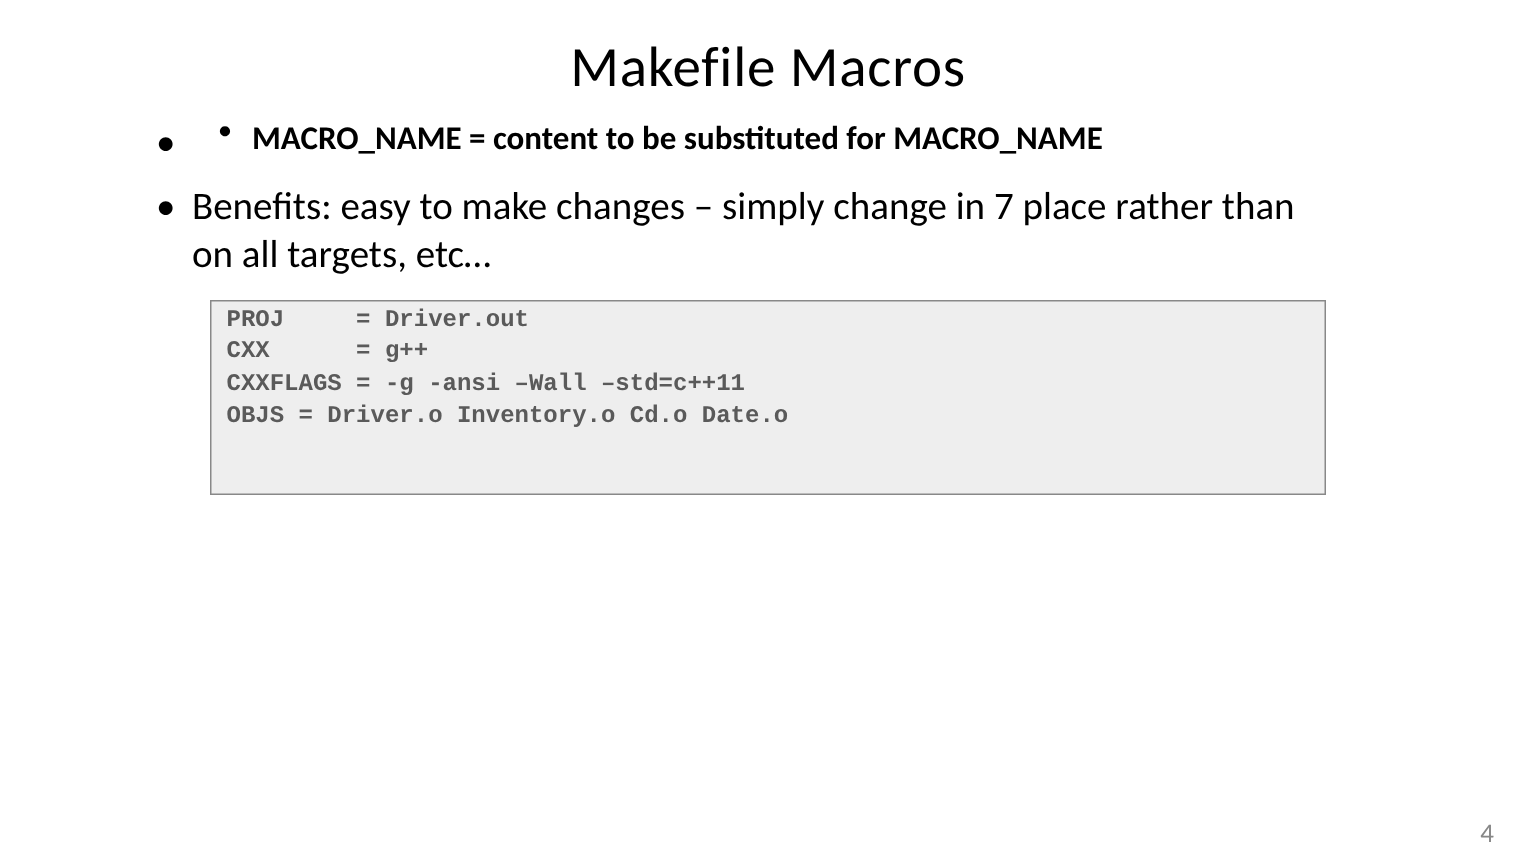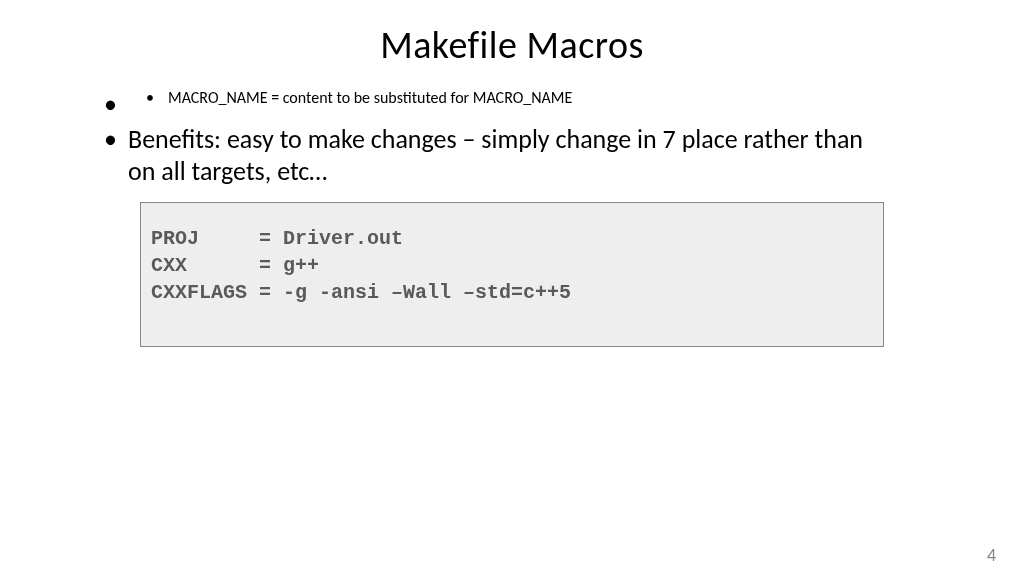--- a/index.html
+++ b/index.html
@@ -12,21 +12,21 @@
       position: relative;
       overflow: hidden;
     }
     .slide {
       padding: 22px 60px 0 60px;
     }
     h1.title {
       text-align: center;
       font-size: 38px;
       font-weight: 400;
-      margin-bottom: 20px;
+      margin-bottom: 10px;
       letter-spacing: 0.5px;
     }
     ul.lvl1 {
       list-style: none;
       padding-left: 68px;
     }
     ul.lvl1 > li {
       position: relative;
       font-size: 26px;
       line-height: 1.25;
@@ -39,40 +39,41 @@
       left: -24px;
       top: 0;
     }
     ul.lvl2 {
       list-style: none;
       padding-left: 40px;
       margin-top: 8px;
     }
     ul.lvl2 > li {
       position: relative;
-      font-size: 16px;
+      font-size: 22px;
       line-height: 1.3;
+      font-weight: bold;
     }
     ul.lvl2 > li::before {
       content: "•";
       position: absolute;
       left: -22px;
       top: 0;
       font-size: 16px;
     }
     .mono {
       font-family: "Courier New", monospace;
     }
     .codebox {
       margin: 8px 80px 0 80px;
       background: #eeeeee;
       border: 1px solid #888;
-      padding: 22px 10px 40px 10px;
+      padding: 2px 10px 40px 10px;
       font-family: "Courier New", monospace;
-      font-size: 20px;
+      font-size: 16px;
       font-weight: bold;
       color: #5a5a5a;
       line-height: 1.35;
       white-space: pre;
     }
     .pagenum {
       position: absolute;
       bottom: 10px;
       right: 28px;
       font-size: 18px;
@@ -87,16 +88,16 @@
 
   <ul class="lvl1">
     <li>
       <ul class="lvl2">
         <li>MACRO_NAME = content to be substituted for MACRO_NAME</li>
       </ul>
     </li>
     <li>Benefits: easy to make changes – simply change in 7 place rather than on all targets, etc…</li>
   </ul>
 
-  <div class="codebox"><div>PROJ     = Driver.out</div><div>CXX      = g++</div><div>CXXFLAGS = -g -ansi –Wall –std=c++5</div></div>
+  <div class="codebox"><div>PROJ     = Driver.out</div><div>CXX      = g++</div><div>CXXFLAGS = -g -ansi –Wall –std=c++11</div><div>OBJS = Driver.o Inventory.o Cd.o Date.o</div></div>
 </div>
 
 <div class="pagenum">4</div>
 
 </body></html>

